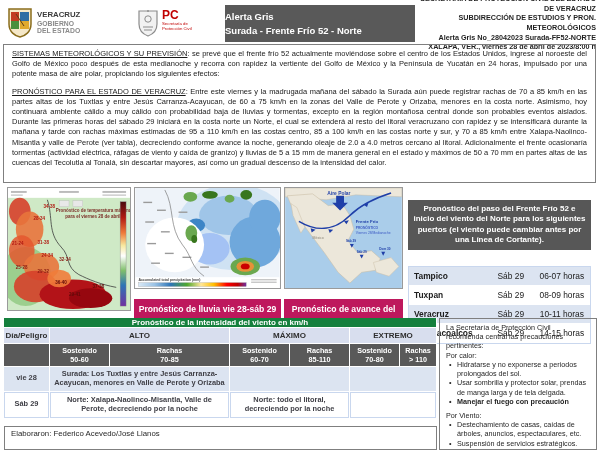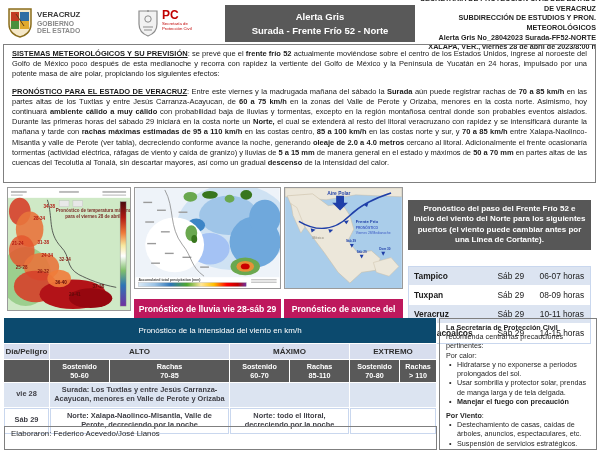--- a/index.html
+++ b/index.html
@@ -1,32 +1,32 @@
 <!DOCTYPE html>
 <html><head>
 <meta charset="utf-8">
 <style>
   html,body{margin:0;padding:0}
   body{width:600px;height:452px;position:relative;background:#fff;overflow:hidden;
        font-family:"Liberation Sans",sans-serif;color:#1a1a1a;}
-  .b{font-weight:bold}
+  .b{font-weight:normal}
   .u{text-decoration:underline}
   a.link{color:#0563c1;text-decoration:underline;cursor:pointer}
 
   
   .hdr{position:absolute;top:3px;left:7px;right:4px;height:40px;display:flex;align-items:center}
   .gov-logo{display:flex;align-items:center;gap:4px;width:130px}
   .gov-text{font-size:7.5px;font-weight:bold;color:#4a4a4a;line-height:1.1}
   .gov-text .t1{font-size:7.8px;color:#3b3b3b}
   .gov-text .t2,.gov-text .t3{color:#8a8a8a;font-size:6.8px}
   .pc-logo{display:flex;align-items:flex-start;gap:3px;width:88px}
   .pc-text{line-height:1}
   .pc-abbr{font-size:12px;font-weight:bold;color:#c00000}
   .pc-sub{font-size:4.3px;color:#c00000;line-height:1.2}
-  .alert-box{width:190px;height:37px;background:#595959;color:#fff;text-align:center;
+  .alert-box{width:190px;height:37px;background:#595959;color:#fff;text-align:left;
              display:flex;flex-direction:column;justify-content:center;gap:3px}
   .alert-box .l1{font-size:9.5px;font-weight:bold}
   .alert-box .l2{font-size:9.5px;font-weight:bold}
   .agency{flex:1;text-align:right;font-size:7.2px;font-weight:bold;line-height:1.35;color:#1f1f1f}
 
   
   .par-box{position:absolute;top:44px;left:3px;width:593px;height:139px;border:1px solid #7f7f7f;
            box-sizing:border-box;padding:4px 8px;font-size:7.5px;line-height:1.36;text-align:justify}
   .par-box .p2{margin-top:7px}
 
@@ -47,22 +47,22 @@
   .ports-row{display:flex;align-items:center;height:18px;font-size:8.4px;color:#202020;
              border-bottom:1px solid #ffffff}
   .ports-row.alt{background:#dce4f1}
   .p-name{width:42%;font-weight:bold;padding-left:5px}
   .p-day{width:26%;text-align:center}
   .p-hours{width:32%;text-align:center}
 
   
   .wind{position:absolute;left:4px;top:318px;width:433px;display:grid;gap:1px;background:#fff;
         grid-template-columns:45px 59px 119px 59px 59px 49px 36px}
-  .w-title{grid-column:1/8;background:#0c4a6e;color:#fff;font-size:8px;font-weight:normal;
-           text-align:center;padding:8px 0}
+  .w-title{grid-column:1/8;background:#15803d;color:#fff;font-size:8px;font-weight:bold;
+           text-align:center;padding:0 0}
   .w-h1{background:#d8deee;font-size:8px;font-weight:bold;color:#2f2f2f;text-align:center;padding:3px 0}
   .w-h2{background:#595959;color:#fff;font-size:7.2px;font-weight:bold;text-align:center;
         padding:2px 0;line-height:1.25;display:flex;flex-direction:column;justify-content:center}
   .w-cell{font-size:7.4px;font-weight:bold;color:#3f3f46;text-align:center;padding:3px 3px;
           line-height:1.2;display:flex;align-items:center;justify-content:center;box-sizing:border-box}
   .w-r1{background:#dce4f1}
   .w-r2{background:#fff;border:1px solid #c9d7ee}
   .sp2{grid-column:span 2}
 
   

